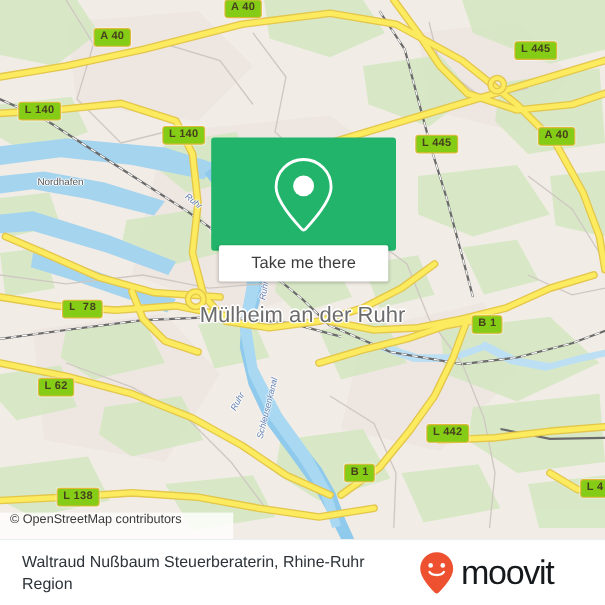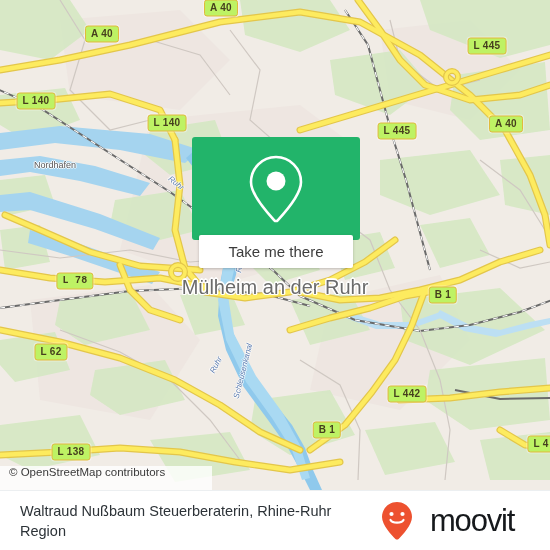--- a/index.html
+++ b/index.html
@@ -11,21 +11,21 @@
   #root{position:relative;width:550px;height:550px;overflow:hidden;}
 
   
   #map{position:absolute;left:0;top:0;width:550px;height:490px;overflow:hidden;
        background:#f1ece6;}
   #map svg{position:absolute;left:0;top:0;}
 
   
   .shield{
     position:absolute;
-    background:#bef264;
+    background:#84cc16;
     border:1px solid #e0b93a;
     border-radius:3px;
     color:#463f1e;
     font-size:10px;
     font-weight:bold;
     letter-spacing:.3px;
     padding:1px 5px 2px 5px;
     line-height:12px;
     white-space:nowrap;
     transform:translate(-50%,-50%);
@@ -60,21 +60,21 @@
   
   #attrib{
     position:absolute;left:0;top:466px;width:212px;height:24px;
     background:rgba(255,255,255,.80);
     display:flex;align-items:flex-start;
     padding-left:9px;box-sizing:border-box;
     font-size:11.5px;color:#3a3a3a;white-space:nowrap;
   }
 
   
-  #overlay{position:absolute;left:192px;top:125px;width:168px;margin-top:12px;}
+  #overlay{position:absolute;left:192px;top:125px;width:168px;}
   #card-green{
     width:168px;height:103px;background:#22b46a;border-radius:3px;
     display:flex;align-items:center;justify-content:center;
     position:relative;
   }
   #pin-svg{display:block;}
   #take-me-there{
     position:absolute;left:7px;top:98px;width:154px;height:33px;
     background:#ffffff;border-radius:2px;
     display:flex;align-items:center;justify-content:center;
@@ -88,21 +88,21 @@
     position:absolute;left:0;top:490px;width:550px;height:60px;
     background:#ffffff;
     display:flex;align-items:center;
     box-sizing:border-box;padding:0 14px 0 20px;
     border-top:1px solid #eceff1;
   }
   #footer-title{
     font-size:14.5px;color:#2d3338;line-height:20px;
     max-width:360px;
   }
-  #brand{display:flex;align-items:center;gap:16px;}
+  #brand{display:flex;align-items:center;gap:5px;}
   #brand-word{
     font-size:31px;color:#16191c;letter-spacing:-1.2px;
     font-weight:normal;line-height:31px;
   }
 </style>
 </head>
 <body>
 
 <div id="root">
 

